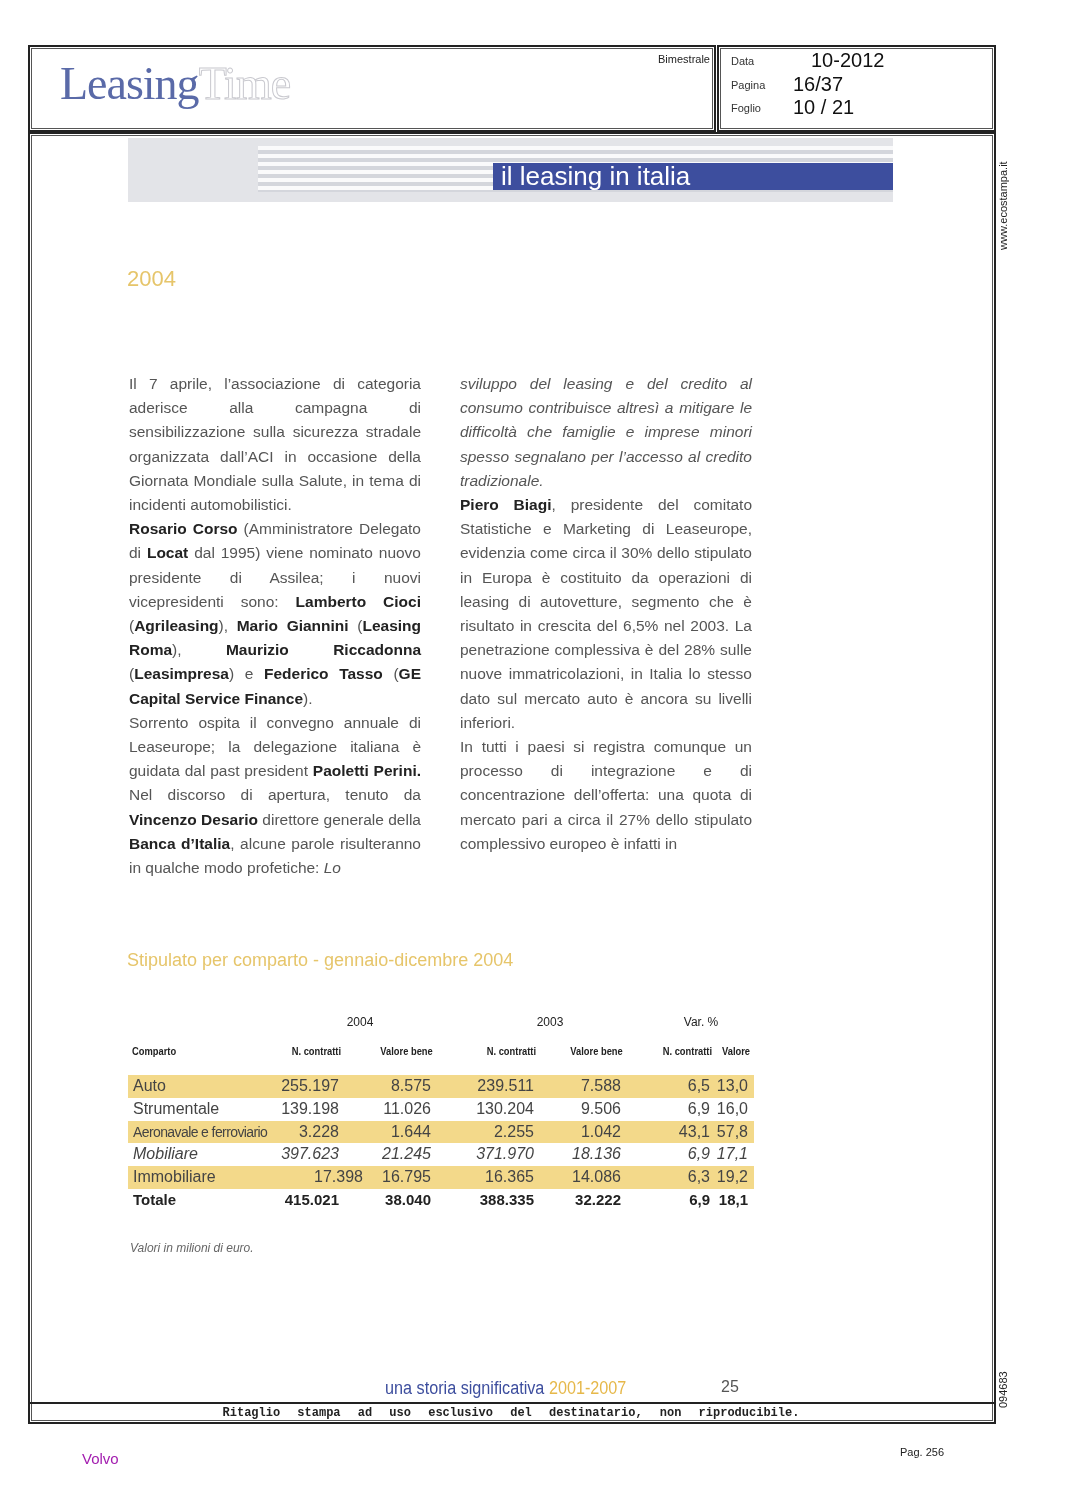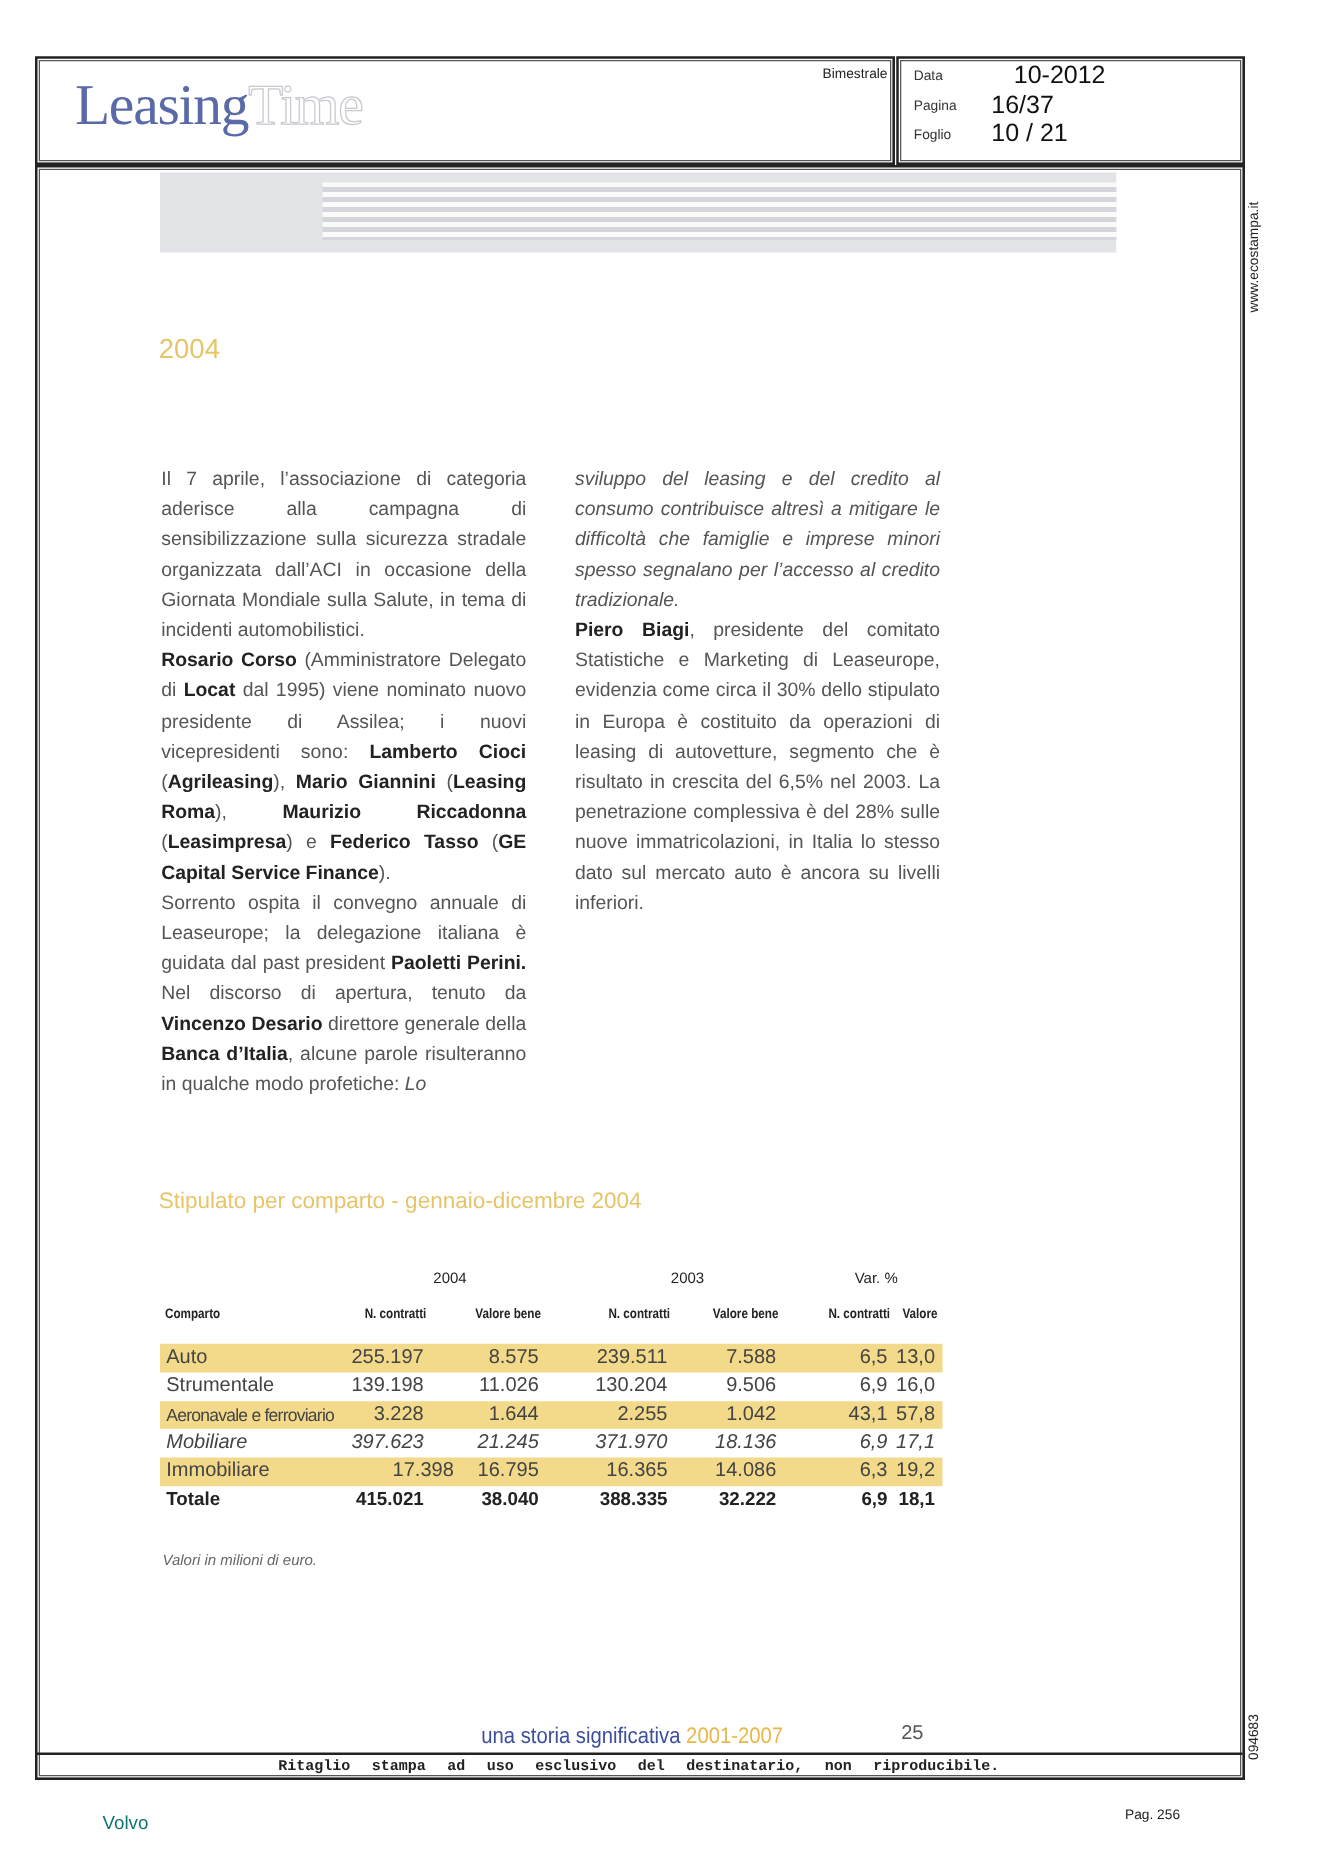--- a/index.html
+++ b/index.html
@@ -33,21 +33,21 @@
   .row span { position:absolute; top:2px; white-space:nowrap; }
   .row .c0 { left:5px; }
   .row.it { font-style:italic; }
   .row.tot { font-weight:bold; color:#222; font-size:15px; }
   .note { position:absolute; left:130px; top:1241px; font-size:12px; font-style:italic; color:#666; }
   .footer-brand { position:absolute; left:385px; top:1378px; font-size:18px; color:#3d4e9e; transform:scaleX(0.9); transform-origin:left; }
   .footer-brand .yr { color:#e6b84a; }
   .footer-num { position:absolute; left:721px; top:1378px; font-size:16px; color:#555; }
   .disclaimer { position:absolute; left:28px; top:1402px; width:966px; height:18px; border-top:2px solid #222; font-family:"Liberation Mono", monospace; font-size:12px; font-weight:bold; color:#222; word-spacing:10px; text-align:center; line-height:18px; }
   .side { position:absolute; font-size:11px; color:#222; transform:rotate(-90deg); transform-origin:left top; white-space:nowrap; }
-  .bottom-left { position:absolute; left:82px; top:1450px; font-size:15px; color:#0f766e; }
+  .bottom-left { position:absolute; left:82px; top:1450px; font-size:15px; color:#a21caf; }
   .bottom-right { position:absolute; left:900px; top:1446px; font-size:11px; color:#222; }
 </style>
 </head>
 <body>
 
 <div class="box" id="hdr-left">
   <div class="logo"><span class="a">Leasing</span><span class="b">Time</span></div>
   <div class="freq">Bimestrale</div>
 </div>
 
@@ -57,32 +57,34 @@
   <div class="meta-row" style="top:32px">Pagina</div>
   <div class="meta-val" style="left:74px;top:26px">16/37</div>
   <div class="meta-row" style="top:55px">Foglio</div>
   <div class="meta-val" style="left:74px;top:49px">10 / 21</div>
 </div>
 
 <div class="box" id="main-frame"></div>
 
 <div class="banner">
   <div class="stripes"></div>
+  <div class="title">il leasing in italia</div>
 </div>
 
 <div class="year">2004</div>
 
 <div class="col" id="col1">
     <p><span>Il 7 aprile, l’associazione di categoria aderisce alla campagna di sensibilizzazione sulla sicurezza stradale organizzata dall’ACI in occasione della Giornata Mondiale sulla Salute, in tema di incidenti automobilistici.</span></p>
     <p><b>Rosario Corso</b><span> (Amministratore Delegato di </span><b>Locat</b><span> dal 1995) viene nominato nuovo presidente di Assilea; i nuovi vicepresidenti sono: </span><b>Lamberto Cioci</b><span> (</span><b>Agrileasing</b><span>), </span><b>Mario Giannini</b><span> (</span><b>Leasing Roma</b><span>), </span><b>Maurizio Riccadonna</b><span> (</span><b>Leasimpresa</b><span>) e </span><b>Federico Tasso</b><span> (</span><b>GE Capital Service Finance</b><span>).</span></p>
     <p><span>Sorrento ospita il convegno annuale di Leaseurope; la delegazione italiana è guidata dal past president </span><b>Paoletti Perini.</b><span> Nel discorso di apertura, tenuto da </span><b>Vincenzo Desario</b><span> direttore generale della </span><b>Banca d’Italia</b><span>, alcune parole risulteranno in qualche modo profetiche: </span><i>Lo</i></p>
   </div>
 <div class="col" id="col2">
     <p><i>sviluppo del leasing e del credito al consumo contribuisce altresì a mitigare le difficoltà che famiglie e imprese minori spesso segnalano per l’accesso al credito tradizionale.</i></p>
     <p><b>Piero Biagi</b><span>, presidente del comitato Statistiche e Marketing di Leaseurope, evidenzia come circa il 30% dello stipulato in Europa è costituito da operazioni di leasing di autovetture, segmento che è risultato in crescita del 6,5% nel 2003. La penetrazione complessiva è del 28% sulle nuove immatricolazioni, in Italia lo stesso dato sul mercato auto è ancora su livelli inferiori.</span></p>
+    <p><span>In tutti i paesi si registra comunque un processo di integrazione e di concentrazione dell’offerta: una quota di mercato pari a circa il 27% dello stipulato complessivo europeo è infatti in</span></p>
   </div>
 
 <div class="tbl-title">Stipulato per comparto - gennaio-dicembre 2004</div>
 
 <div class="tbl">
   <div class="grp" style="left:210px;width:44px">2004</div>
   <div class="grp" style="left:400px;width:44px">2003</div>
   <div class="grp" style="left:548px;width:50px">Var. %</div>
   <div class="th" style="left:4px;text-align:left;transform-origin:left">Comparto</div>
   <div class="th" style="right:415px">N. contratti</div>

